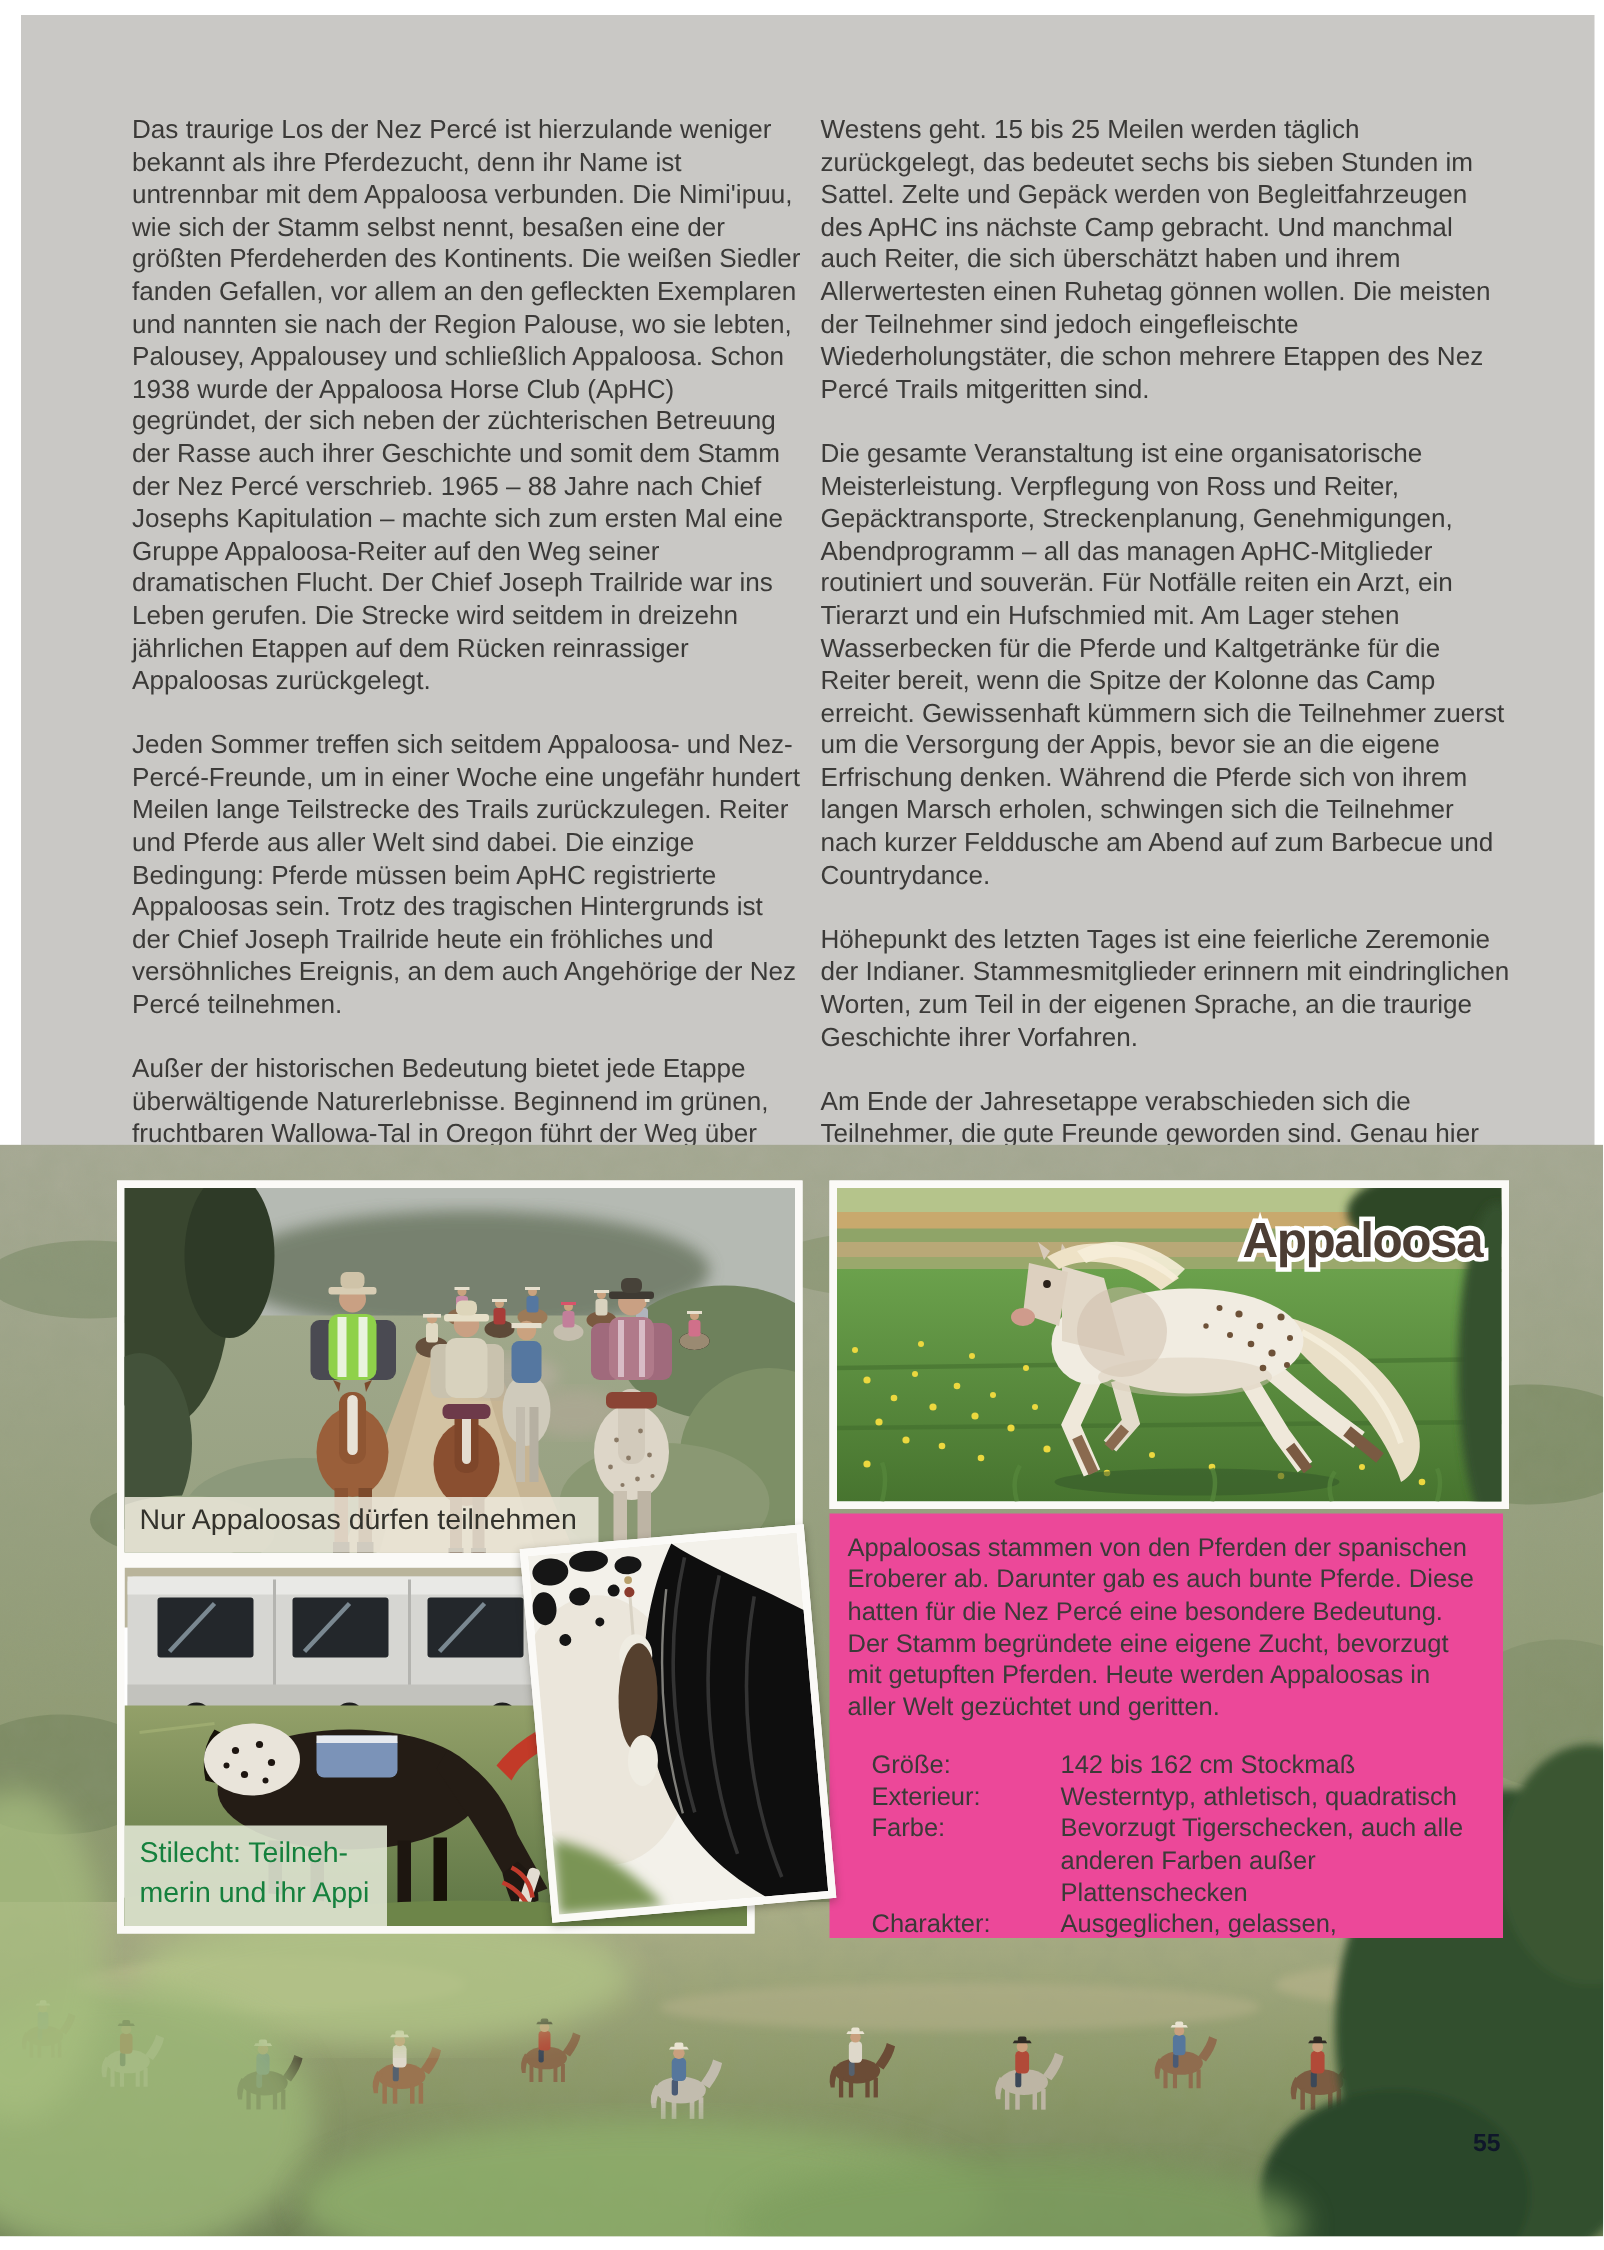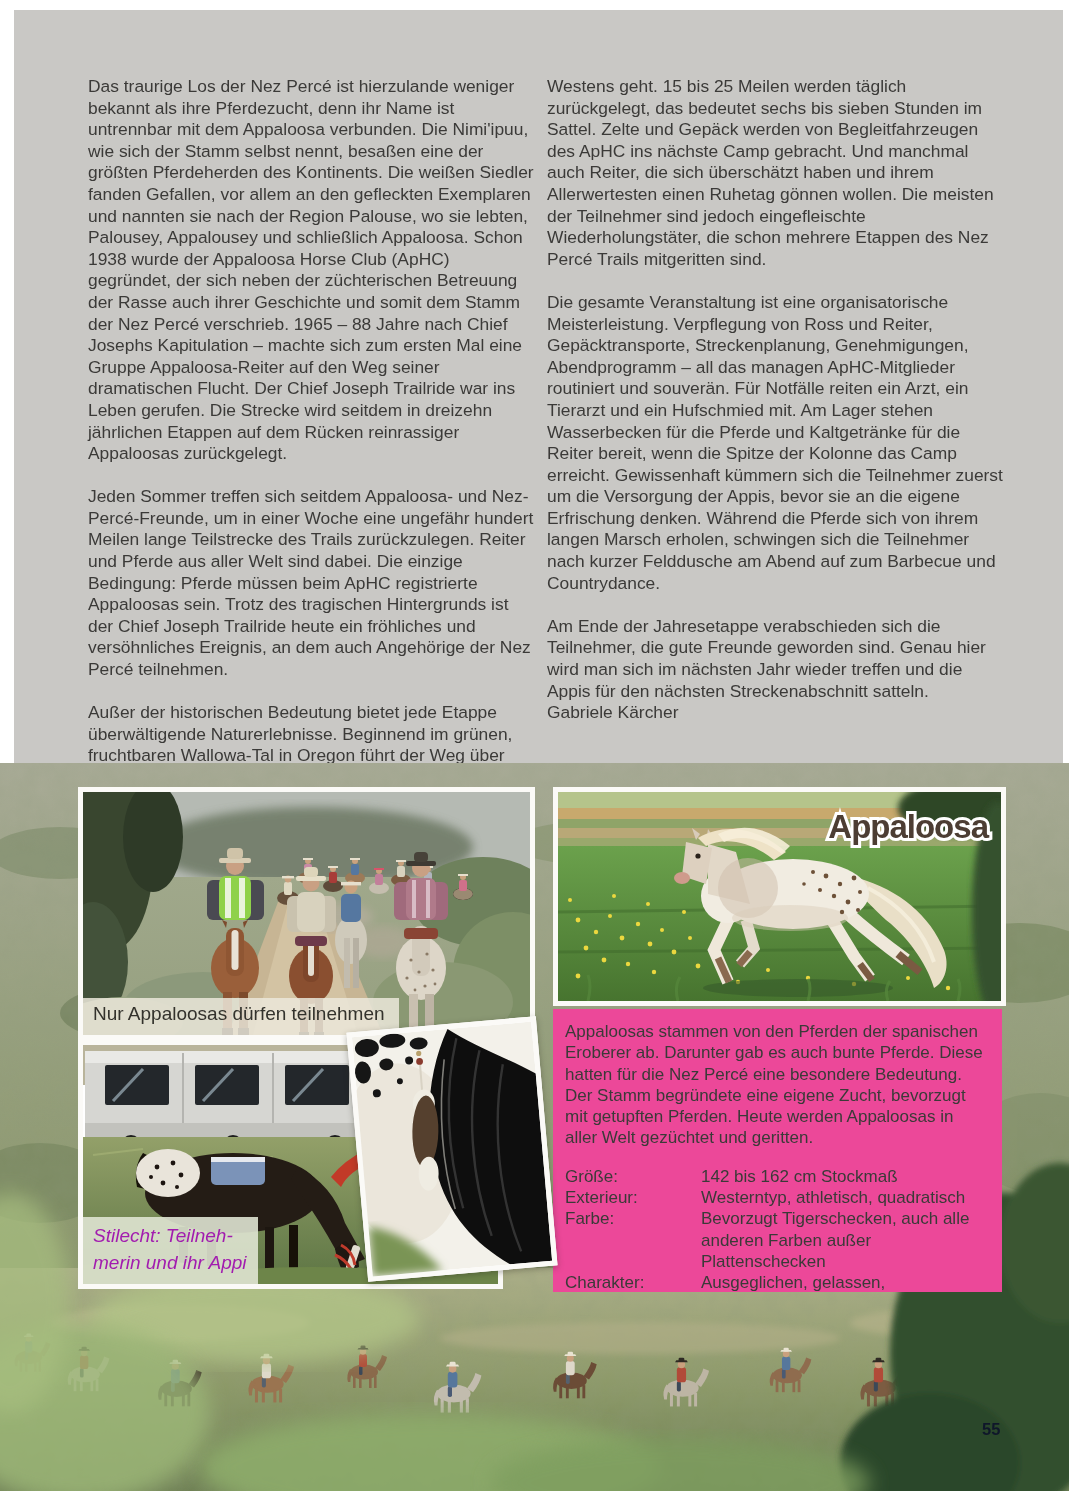--- a/index.html
+++ b/index.html
@@ -21,47 +21,48 @@
   .photo svg{display:block;}
   .photo-trailride{left:78px;top:787px;width:457px;height:253px;}
   .photo-trailer{left:78px;top:1040px;width:425px;height:249px;}
   .photo-tail{left:357px;top:1024px;width:190px;height:250px;transform:rotate(-5deg);
               box-shadow:0 2px 6px rgba(40,40,30,.35);z-index:5;}
   .photo-appaloosa{left:553px;top:787px;width:453px;height:219px;}
   
   .caption-bar{position:absolute;left:0;bottom:0;background:rgba(235,232,219,.85);
                color:#33322c;font-size:19px;line-height:23px;padding:4px 14px 10px 10px;white-space:nowrap;}
   .caption-box{position:absolute;left:0;bottom:0;background:rgba(223,228,209,.9);
-               color:#a21caf;font-size:19px;line-height:27px;padding:5px 12px 8px 10px;font-style:italic;}
+               color:#15803d;font-size:19px;line-height:27px;padding:5px 12px 8px 10px;}
   .caption-box span{display:block;}
   .headline-wrap{position:absolute;right:8px;top:12px;}
   
   .infobox{position:absolute;left:553px;top:1009px;width:449px;height:283px;background:#ec4899;
            box-sizing:border-box;padding:12px 12px 0 12px;font-size:17px;line-height:21.3px;overflow:hidden;}
   .infobox .intro{margin:0 0 17px 0;}
-  .facts{display:grid;grid-template-columns:124px 1fr;column-gap:12px;}
+  .facts{display:grid;grid-template-columns:124px 1fr;column-gap:2px;margin-left:16px;}
   .facts .flabel{grid-column:1;}
   .facts .fvalue{grid-column:2;}
   
   .pagenum{position:absolute;left:982px;top:1420px;color:#0f172a;font-size:16.5px;z-index:8;font-weight:bold;}
 </style>
 </head>
 <body>
 
 <div class="page">
 
   <div class="gray-block">
     <div class="col col-left">
       <p>Das traurige Los der Nez Percé ist hierzulande weniger bekannt als ihre Pferdezucht, denn ihr Name ist untrennbar mit dem Appaloosa verbunden. Die Nimi'ipuu, wie sich der Stamm selbst nennt, besaßen eine der größten Pferdeherden des Kontinents. Die weißen Siedler fanden Gefallen, vor allem an den gefleckten Exemplaren und nannten sie nach der Region Palouse, wo sie lebten, Palousey, Appalousey und schließlich Appaloosa. Schon 1938 wurde der Appaloosa Horse Club (ApHC) gegründet, der sich neben der züchterischen Betreuung der Rasse auch ihrer Geschichte und somit dem Stamm der Nez Percé verschrieb. 1965 – 88 Jahre nach Chief Josephs Kapitulation – machte sich zum ersten Mal eine Gruppe Appaloosa-Reiter auf den Weg seiner dramatischen Flucht. Der Chief Joseph Trailride war ins Leben gerufen. Die Strecke wird seitdem in dreizehn jährlichen Etappen auf dem Rücken reinrassiger Appaloosas zurückgelegt.</p>
       <p>Jeden Sommer treffen sich seitdem Appaloosa- und Nez-Percé-Freunde, um in einer Woche eine ungefähr hundert Meilen lange Teilstrecke des Trails zurückzulegen. Reiter und Pferde aus aller Welt sind dabei. Die einzige Bedingung: Pferde müssen beim ApHC registrierte Appaloosas sein. Trotz des tragischen Hintergrunds ist der Chief Joseph Trailride heute ein fröhliches und versöhnliches Ereignis, an dem auch Angehörige der Nez Percé teilnehmen.</p>
       <p>Außer der historischen Bedeutung bietet jede Etappe überwältigende Naturerlebnisse. Beginnend im grünen, fruchtbaren Wallowa-Tal in Oregon führt der Weg über Bergketten und Canyons der Rockys nach Idaho und Montana, wo es durch Wälder, den berühmten Yellowstone-Nationalpark und schließlich über die endlosen Prärien des amerikanischen</p>
     </div>
     <div class="col col-right">
       <p>Westens geht. 15 bis 25 Meilen werden täglich zurückgelegt, das bedeutet sechs bis sieben Stunden im Sattel. Zelte und Gepäck werden von Begleitfahrzeugen des ApHC ins nächste Camp gebracht. Und manchmal auch Reiter, die sich überschätzt haben und ihrem Allerwertesten einen Ruhetag gönnen wollen. Die meisten der Teilnehmer sind jedoch eingefleischte Wiederholungstäter, die schon mehrere Etappen des Nez Percé Trails mitgeritten sind.</p>
       <p>Die gesamte Veranstaltung ist eine organisatorische Meisterleistung. Verpflegung von Ross und Reiter, Gepäcktransporte, Streckenplanung, Genehmigungen, Abendprogramm – all das managen ApHC-Mitglieder routiniert und souverän. Für Notfälle reiten ein Arzt, ein Tierarzt und ein Hufschmied mit. Am Lager stehen Wasserbecken für die Pferde und Kaltgetränke für die Reiter bereit, wenn die Spitze der Kolonne das Camp erreicht. Gewissenhaft kümmern sich die Teilnehmer zuerst um die Versorgung der Appis, bevor sie an die eigene Erfrischung denken. Während die Pferde sich von ihrem langen Marsch erholen, schwingen sich die Teilnehmer nach kurzer Felddusche am Abend auf zum Barbecue und Countrydance.</p>
+      <p>Höhepunkt des letzten Tages ist eine feierliche Zeremonie der Indianer. Stammesmitglieder erinnern mit eindringlichen Worten, zum Teil in der eigenen Sprache, an die traurige Geschichte ihrer Vorfahren.</p>
       <p style="margin-bottom:0">Am Ende der Jahresetappe verabschieden sich die Teilnehmer, die gute Freunde geworden sind. Genau hier wird man sich im nächsten Jahr wieder treffen und die Appis für den nächsten Streckenabschnitt satteln.</p>
       <div class="author">Gabriele Kärcher</div>
     </div>
   </div>
 
   <div class="landscape">
     <svg width="1069" height="728" viewBox="0 0 1069 728">
       <defs>
         <linearGradient id="hillG" x1="0" y1="0" x2="0" y2="1">
           <stop offset="0" stop-color="#a9ab97"></stop>

